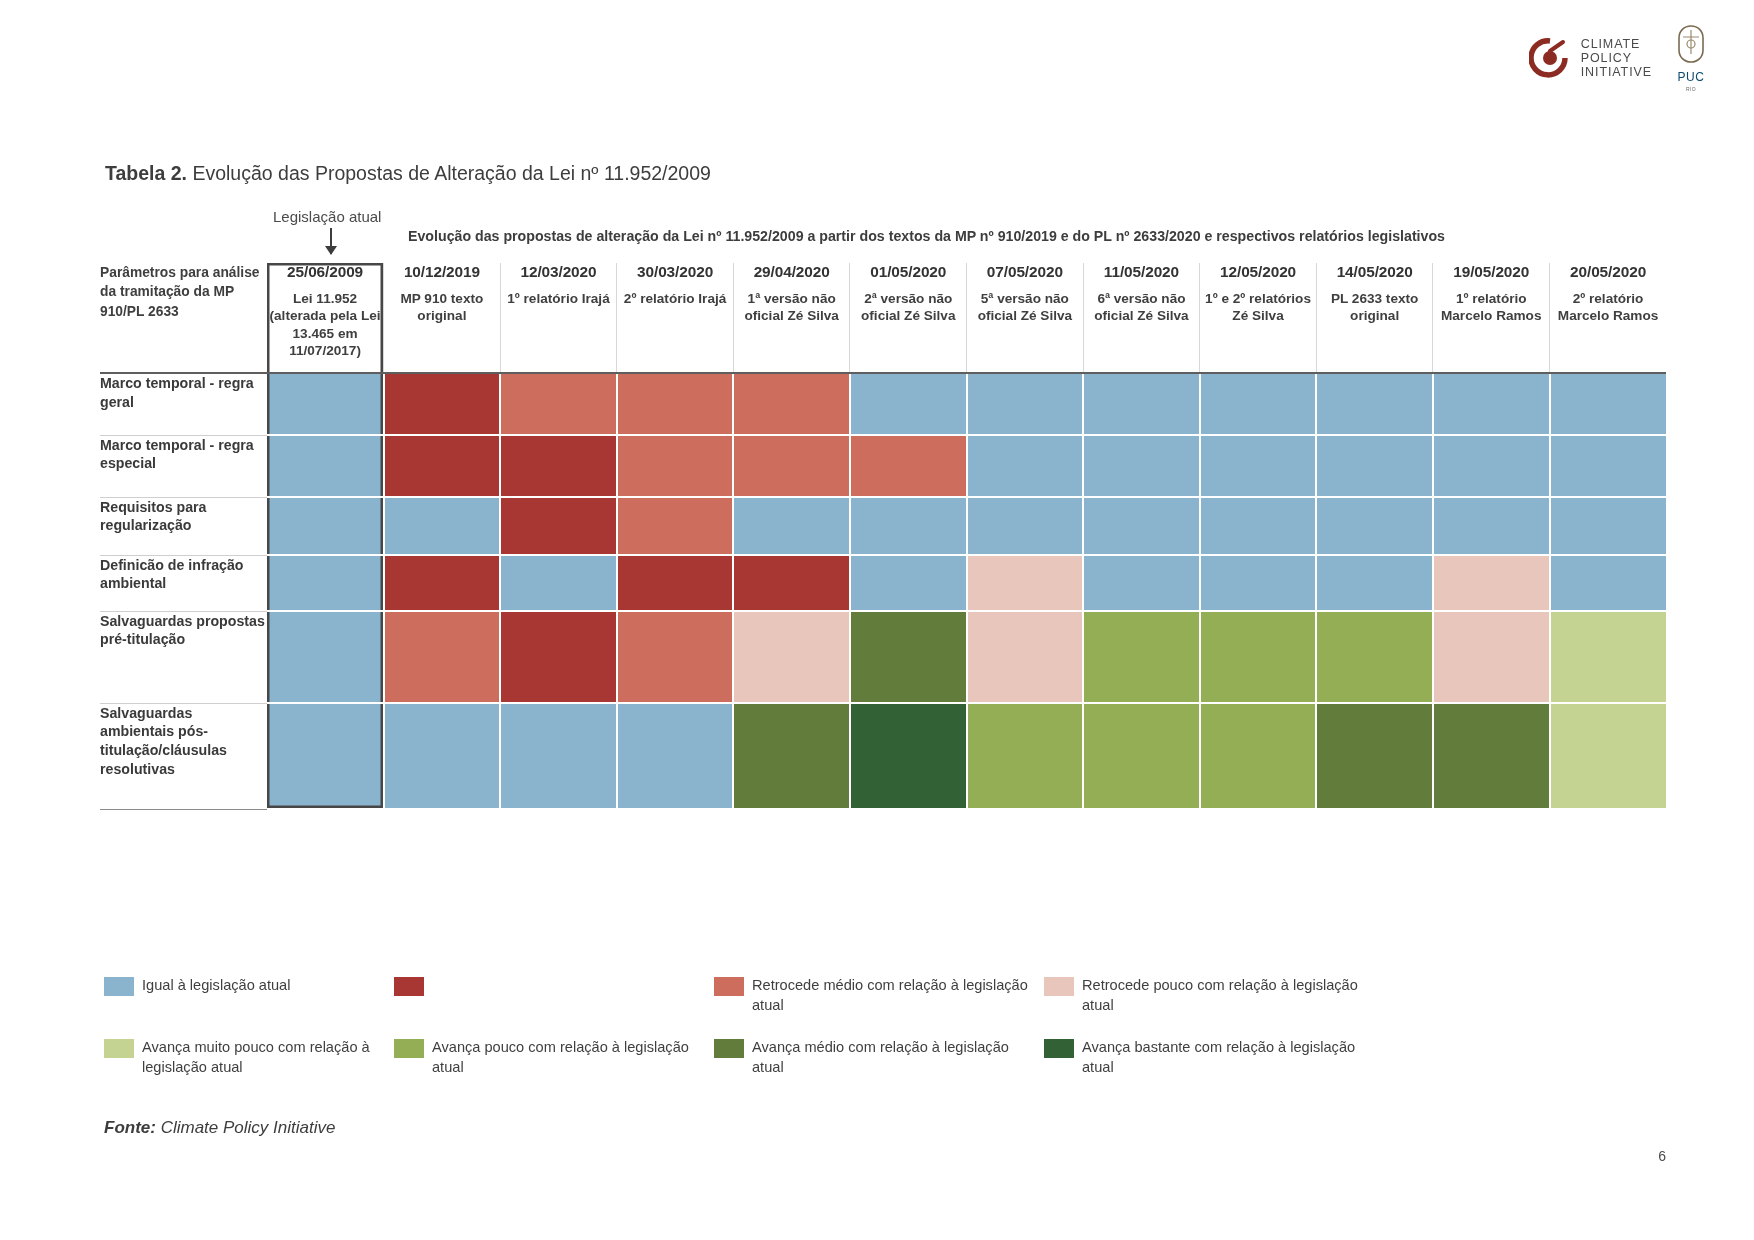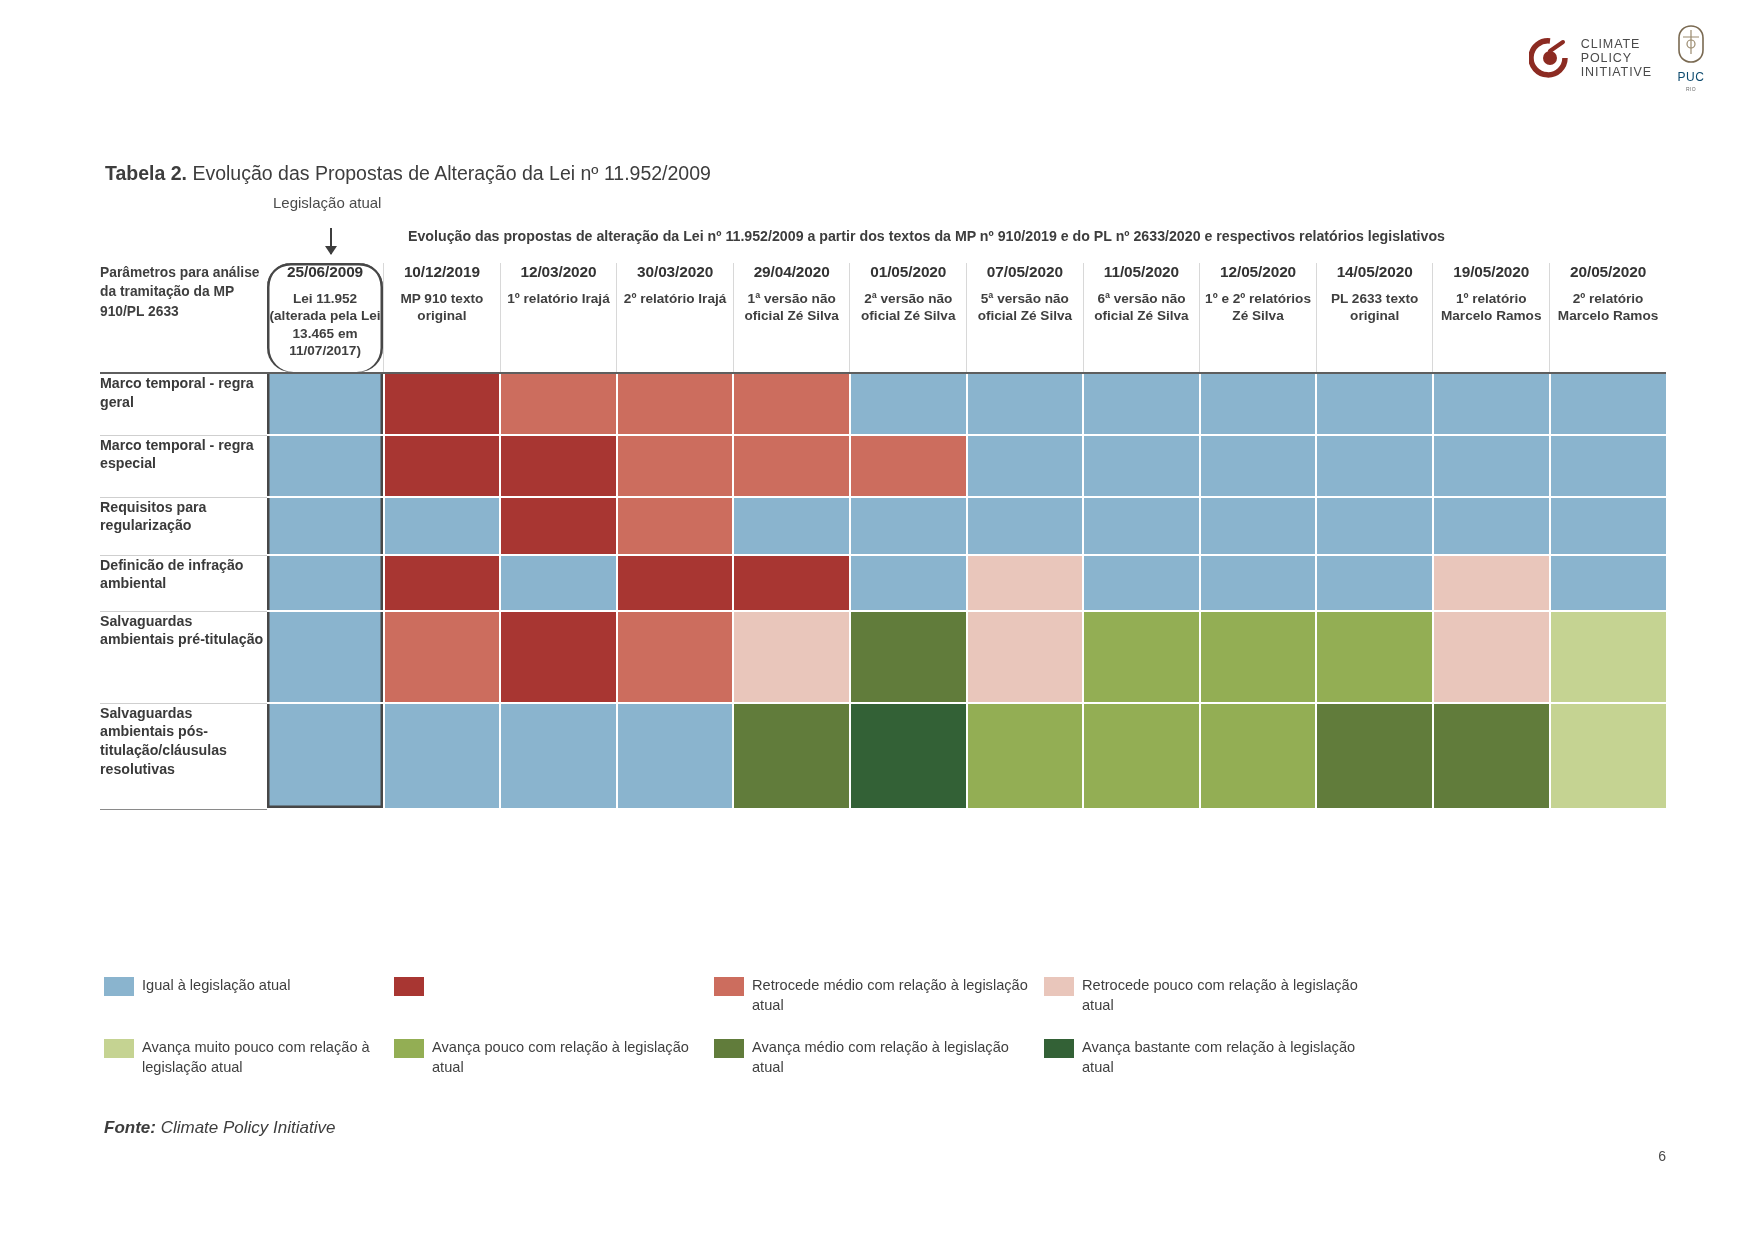--- a/index.html
+++ b/index.html
@@ -27,21 +27,21 @@
 
   
   .table-title {
     position: absolute; left: 105px; top: 162px;
     font-size: 19.5px; color: #3d3d3d; white-space: nowrap;
   }
   .table-title b { font-weight: 700; }
 
   
   .leg-atual {
-    position: absolute; left: 273px; top: 194px;
+    position: absolute; left: 273px; top: 208px;
     font-size: 15px; color: #4b4b4b; white-space: nowrap;
   }
   .leg-arrow {
     position: absolute; left: 330px; top: 228px;
     width: 2px; height: 26px; background: #3d3d3d;
   }
   .leg-arrow::after {
     content:""; position:absolute; left:-5px; bottom:-1px;
     border-left: 6px solid transparent; border-right: 6px solid transparent;
     border-top: 9px solid #3d3d3d;
@@ -65,21 +65,20 @@
 
   .tbl th, .tbl td { padding:0; margin:0; vertical-align: top; }
 
   .hdr-cell {
     position: relative;
     border-left: 1px solid #d8d8d8;
     padding: 8px 5px 10px 5px;
     text-align: center;
     background: #ffffff;
     height: 110px;
-    border-radius: 24px;
   }
   .hdr-cell:first-child { border-left: none; }
   .hdr-date {
     font-size: 15.4px; font-weight: 700; color: #333; letter-spacing: -.1px;
     white-space: nowrap; margin-bottom: 9px;
   }
   .hdr-desc { font-size: 13.6px; line-height: 1.28; color: #3f3f3f; }
 
   .param-hdr {
     padding: 30px 12px 10px 0;
@@ -307,21 +306,21 @@
         <td class="cell" style="background: rgb(168, 54, 50);"></td>
         <td class="cell" style="background: rgb(138, 180, 206);"></td>
         <td class="cell" style="background: rgb(233, 198, 187);"></td>
         <td class="cell" style="background: rgb(138, 180, 206);"></td>
         <td class="cell" style="background: rgb(138, 180, 206);"></td>
         <td class="cell" style="background: rgb(138, 180, 206);"></td>
         <td class="cell" style="background: rgb(233, 198, 187);"></td>
         <td class="cell last-col" style="background: rgb(138, 180, 206);"></td>
       </tr>
       <tr>
-        <th class="row-label" style="height: 92px;">Salvaguardas ambientais pré-titulação</th>
+        <th class="row-label" style="height: 92px;">Salvaguardas propostas pré-titulação</th>
         <td class="cell current" style="background: rgb(138, 180, 206);"></td>
         <td class="cell" style="background: rgb(204, 109, 94);"></td>
         <td class="cell" style="background: rgb(168, 54, 50);"></td>
         <td class="cell" style="background: rgb(204, 109, 94);"></td>
         <td class="cell" style="background: rgb(233, 198, 187);"></td>
         <td class="cell" style="background: rgb(97, 124, 59);"></td>
         <td class="cell" style="background: rgb(233, 198, 187);"></td>
         <td class="cell" style="background: rgb(147, 174, 84);"></td>
         <td class="cell" style="background: rgb(147, 174, 84);"></td>
         <td class="cell" style="background: rgb(147, 174, 84);"></td>

